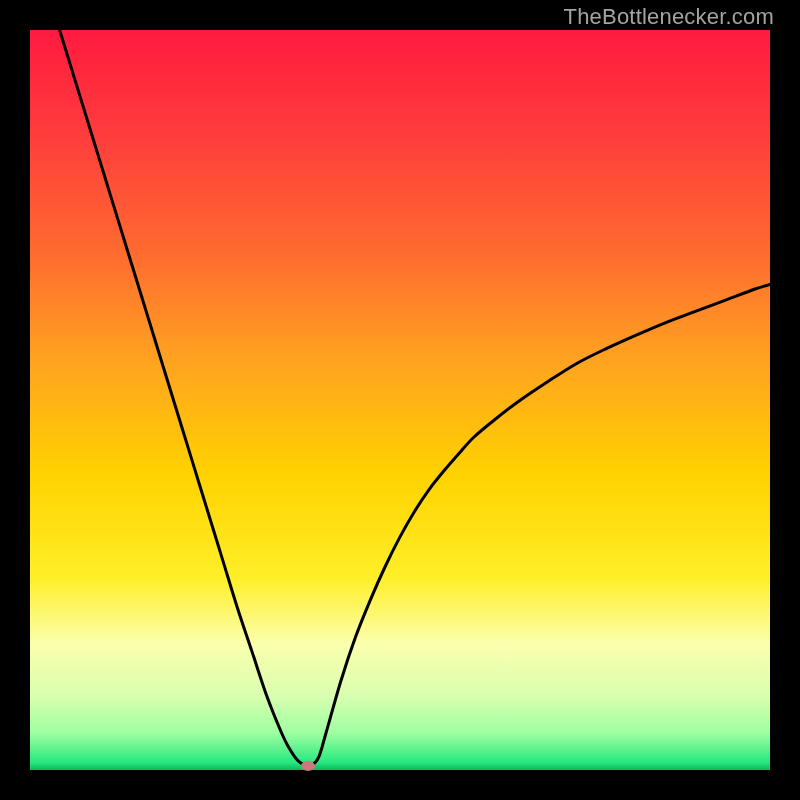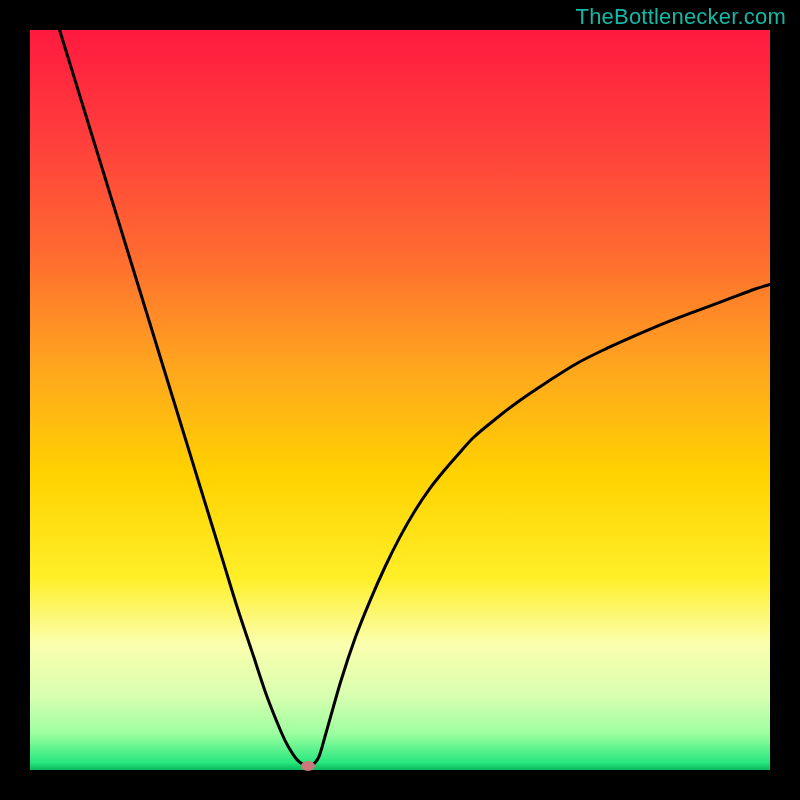--- a/index.html
+++ b/index.html
@@ -7,22 +7,22 @@
     width: 800px;
     height: 800px;
     background: #000;
     position: relative;
     overflow: hidden;
     font-family: Arial, Helvetica, sans-serif;
   }
   .watermark {
     position: absolute;
     top: 4px;
-    right: 14px;
-    color: #14b8a6;
+    right: 26px;
+    color: #a3a3a3;
     font-size: 22px;
     letter-spacing: 0.2px;
     z-index: 10;
   }
   .plot-frame {
     position: absolute;
     left: 30px;
     top: 30px;
     width: 740px;
     height: 740px;

